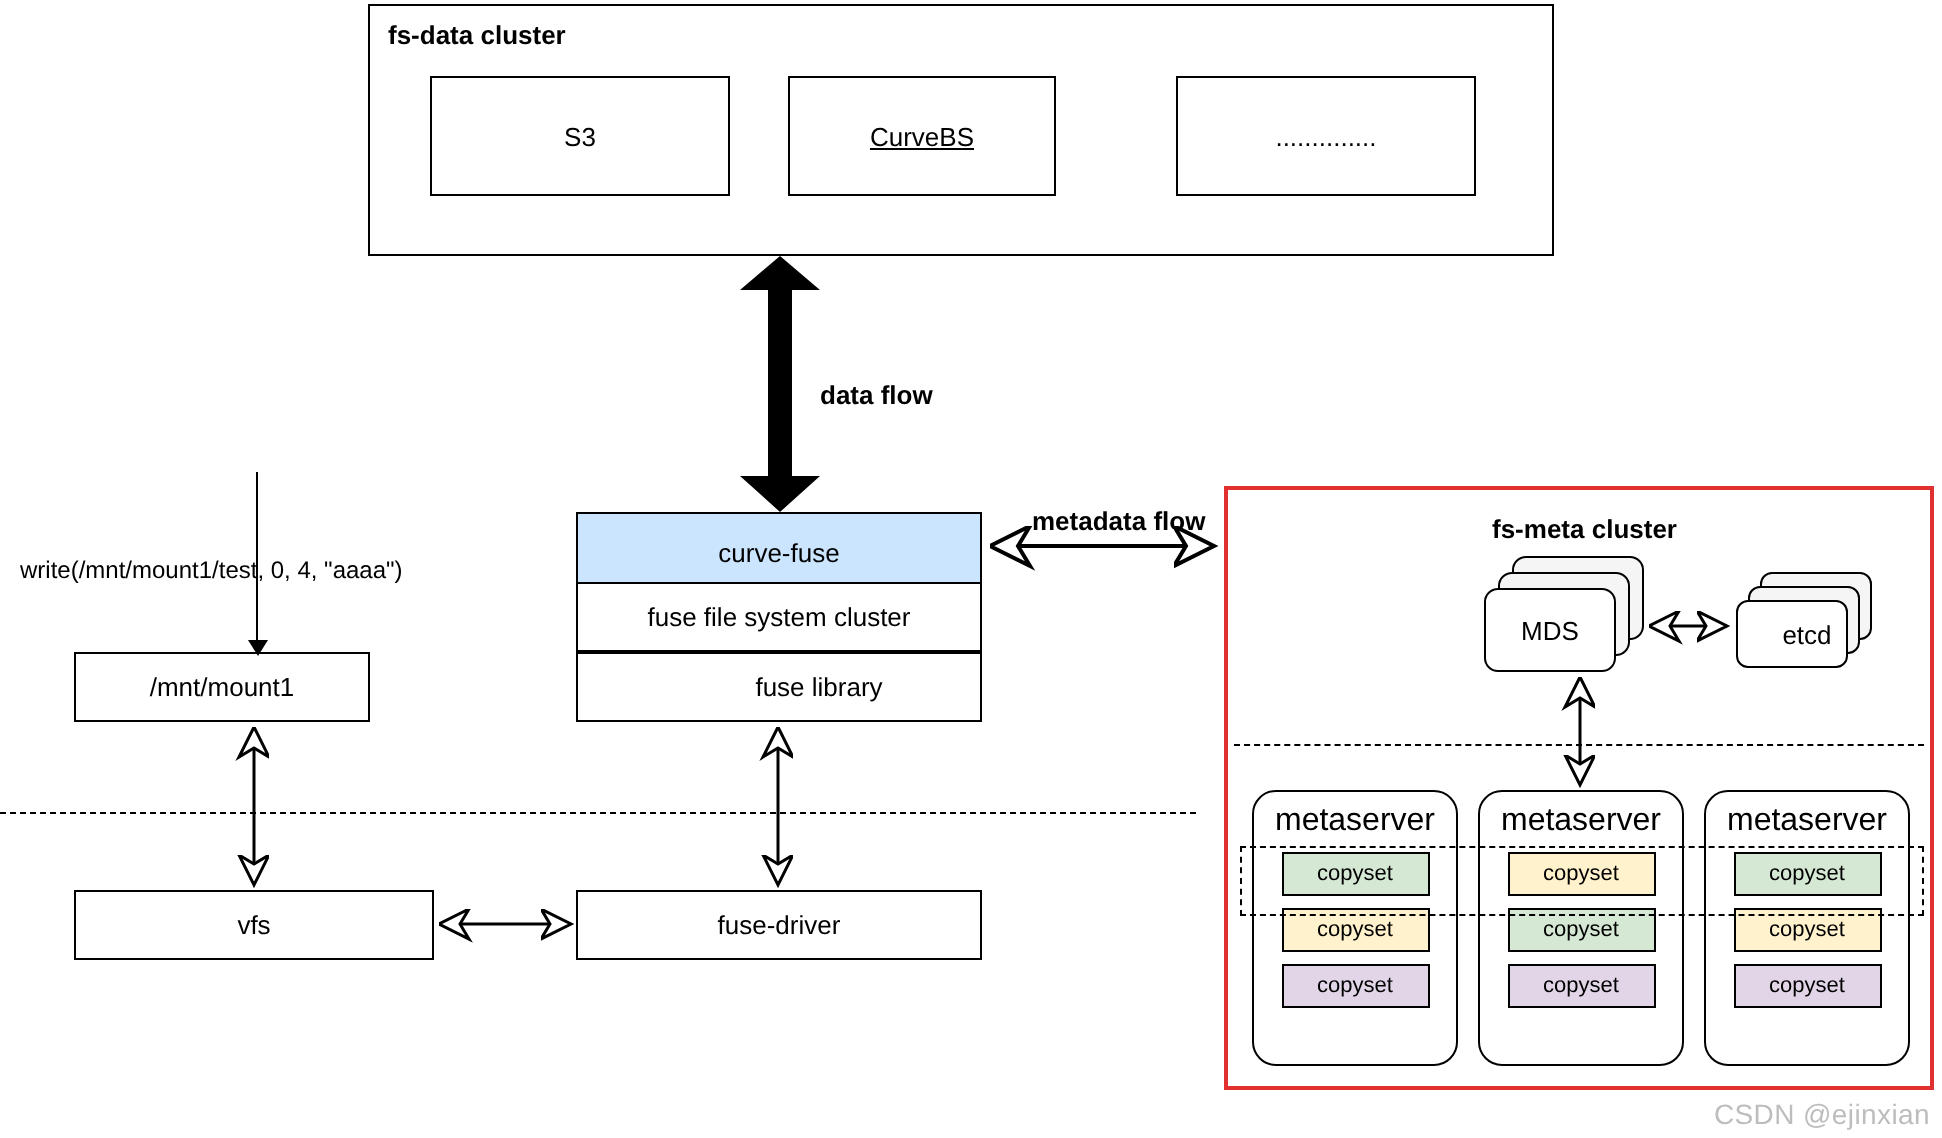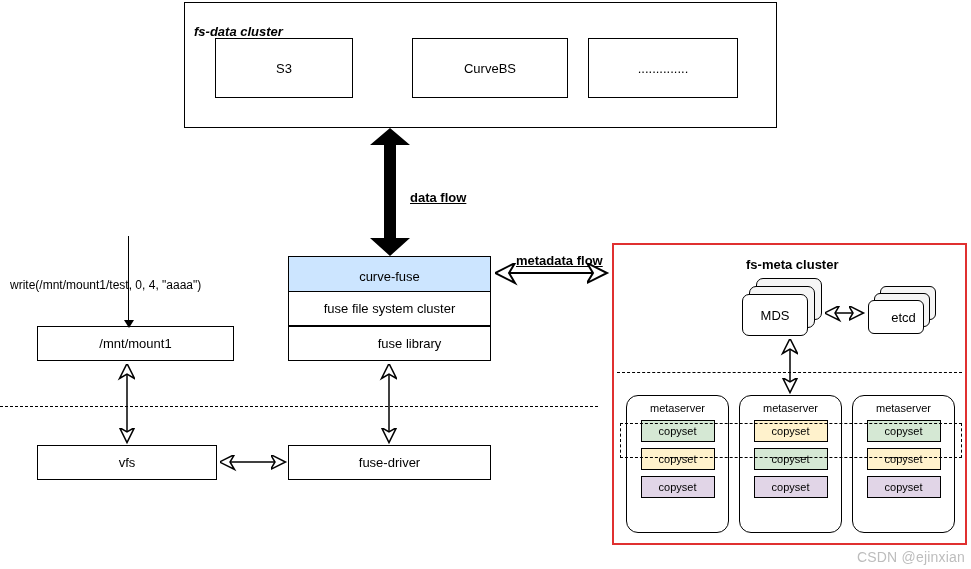--- a/index.html
+++ b/index.html
@@ -20,37 +20,37 @@
       background: #fff;
       display: flex;
       align-items: center;
       justify-content: center;
       text-align: center;
     }
     .lbl {
       position: absolute;
       white-space: nowrap;
     }
-    .bold { font-weight: bold; text-decoration: underline; }
+    .bold { font-weight: bold; }
     .cluster-title { position: absolute; font-weight: bold; }
 
     
     .fs-data { left: 184px; top: 2px; width: 593px; height: 126px; }
-    .fs-data-title { left: 194px; top: 24px; font-style: italic; }
-    .s3-box { left: 215px; top: 38px; width: 138px; height: 60px; }
-    .curvebs-box { left: 412px; top: 38px; width: 156px; height: 60px; }
+    .fs-data-title { left: 194px; top: 10px; }
+    .s3-box { left: 215px; top: 38px; width: 150px; height: 60px; }
+    .curvebs-box { left: 394px; top: 38px; width: 134px; height: 60px; text-decoration: underline; }
     .dots-box { left: 588px; top: 38px; width: 150px; height: 60px; }
 
     
     .curve-fuse { left: 288px; top: 256px; width: 203px; height: 41px; background:#CCE5FF; }
     .fuse-daemon { left: 288px; top: 291px; width: 203px; height: 35px; }
     .fuse-lib { left: 288px; top: 326px; width: 203px; height: 35px; padding-left: 40px; }
 
     
-    .mnt-box { left: 37px; top: 326px; width: 197px; height: 35px; }
+    .mnt-box { left: 37px; top: 326px; width: 148px; height: 35px; }
     .vfs-box { left: 37px; top: 445px; width: 180px; height: 35px; }
     .fuse-driver { left: 288px; top: 445px; width: 203px; height: 35px; }
 
     
     .fs-meta { left: 612px; top: 243px; width: 355px; height: 302px; border: 2px solid #e03030; }
     .fs-meta-title { left: 746px; top: 257px; }
 
     
     .mds-stack { position: absolute; left: 742px; top: 278px; width: 80px; height: 58px; }
     .mds-stack .s { position: absolute; width: 66px; height: 42px; border:1px solid #000; border-radius:7px; background:#F5F5F5; }
@@ -66,21 +66,21 @@
     .etcd-stack .s3 { left: 0; top: 14px; display:flex; align-items:center; justify-content:center; background:#fff;padding-left:15px;}
 
     
     .meta-dash { position:absolute; left:617px; top:372px; width:345px; height:0; border-top:1px dashed #000; }
 
     
     .ms-col { position:absolute; top:395px; width:103px; height:138px; border:1px solid #000; border-radius:12px; background:#fff; }
     .ms1 { left:626px; }
     .ms2 { left:739px; }
     .ms3 { left:852px; }
-    .ms-title { text-align:center; margin-top:6px; font-size:11px; }
+    .ms-title { text-align:center; margin-top:6px; font-size:16px; }
     .copyset { margin: 6px auto 0 auto; width: 74px; height: 22px; border:1px solid #000; display:flex; align-items:center; justify-content:center; font-size:11px; }
     .c-green { background:#D5E8D4; }
     .c-yellow { background:#FFF2CC; }
     .c-purple { background:#E1D5E7; }
 
     
     .copyset-dash { position:absolute; left:620px; top:423px; width:342px; height:35px; border:1px dashed #000; }
 
     
     .global-dash { position:absolute; left:0; top:406px; width:598px; height:0; border-top:1px dashed #000; }

